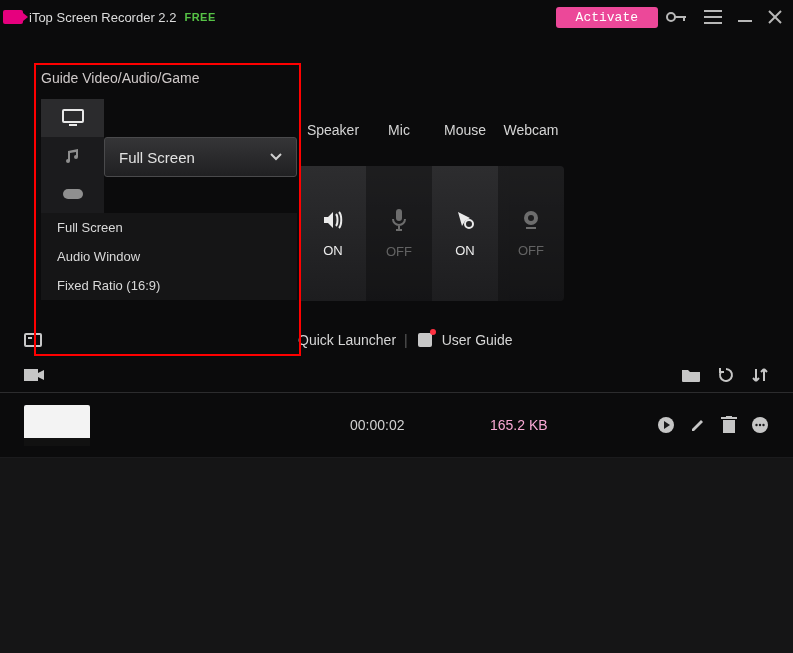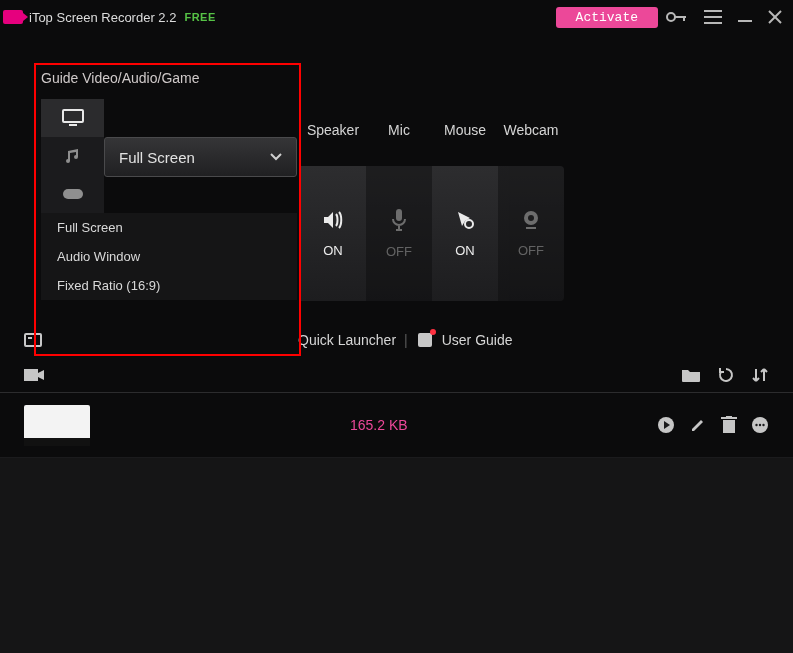--- a/index.html
+++ b/index.html
@@ -53,21 +53,21 @@
   .listhdr .left { display:flex; align-items:center; gap:10px; }
   .listhdr .right { margin-left:auto; display:flex; gap:16px; }
   .icon-plain { background:none; border:none; color:#c6c6c6; cursor:pointer; display:inline-flex; align-items:center; justify-content:center; }
 
   
   .row { display:flex; align-items:center; padding: 12px 24px; border-bottom: 1px solid #1b1b1d; }
   .row .thumb { width: 66px; height: 40px; background: #f3f3f3; border-radius: 2px; margin-right: 20px; position: relative; }
   .row .thumb::after { content:""; position:absolute; left:0; right:0; bottom:-1px; height:8px; background:#111; }
   .row .name { width: 240px; font-size: 14px; color: #e6e6e6; }
   .row .dur { width: 140px; font-size: 14px; color: #d0d0d0; }
-  .row .size { width: 140px; font-size: 14px; color: #ec4899; }
+  .row .size { width: 140px; font-size: 14px; color: #f9a8d4; }
   .row .actions { margin-left:auto; display:flex; gap:14px; }
 
   
   .bottom { height: 265px; background: #151516; margin-top: 0; }
 
   svg { display:block; }
 </style>
 </head>
 <body>
 
@@ -237,20 +237,21 @@
       <svg width="18" height="18" viewBox="0 0 18 18">
           <path d="M5 3v12m0 0l-3-3m3 3l3-3M13 15V3m0 0l-3 3m3-3l3 3" fill="none" stroke="#c6c6c6" stroke-width="2"></path>
         </svg>
     </button>
   </div>
 </div>
 
 <div class="row">
   <div class="thumb"></div>
   <div class="name"></div>
+  <div class="dur">00:00:02</div>
   <div class="size">165.2 KB</div>
   <div class="actions">
     <button class="icon-plain">
       <svg width="18" height="18" viewBox="0 0 18 18">
           <circle cx="9" cy="9" r="8" fill="#c6c6c6"></circle>
           <path d="M7 5v8l6-4z" fill="#1a1a1c"></path>
         </svg>
     </button>
     <button class="icon-plain">
       <svg width="18" height="18" viewBox="0 0 18 18">

